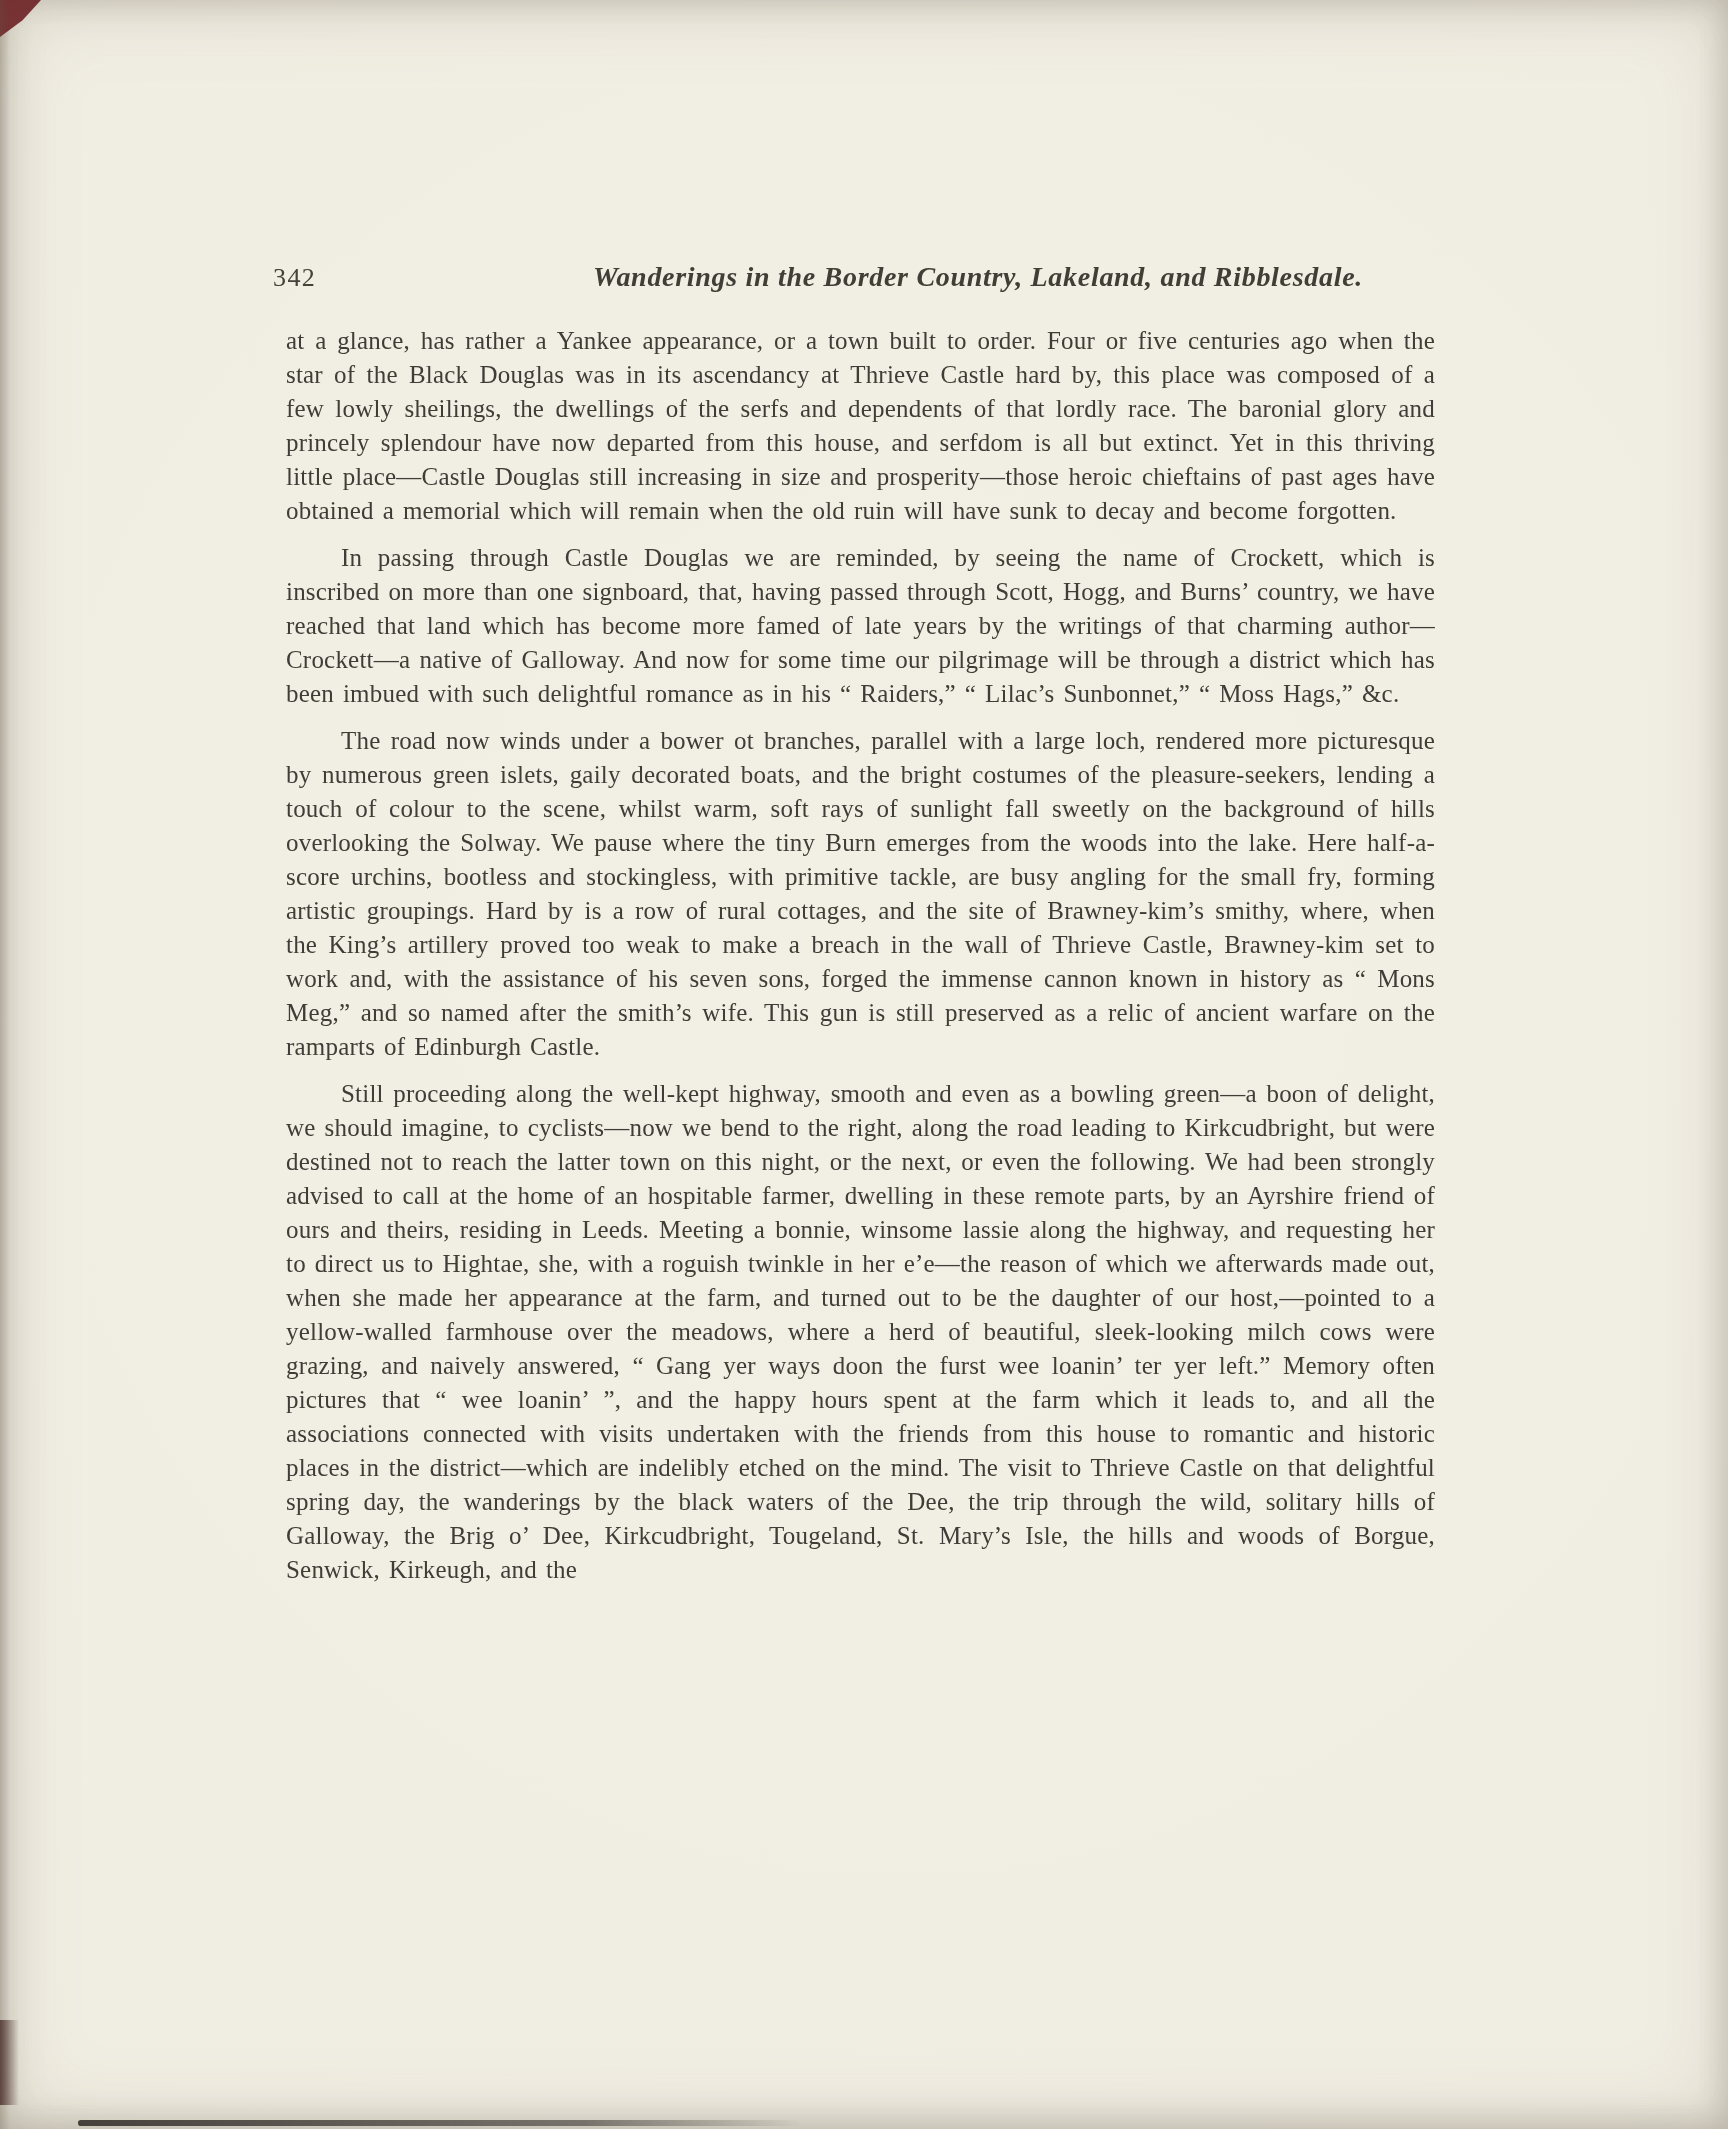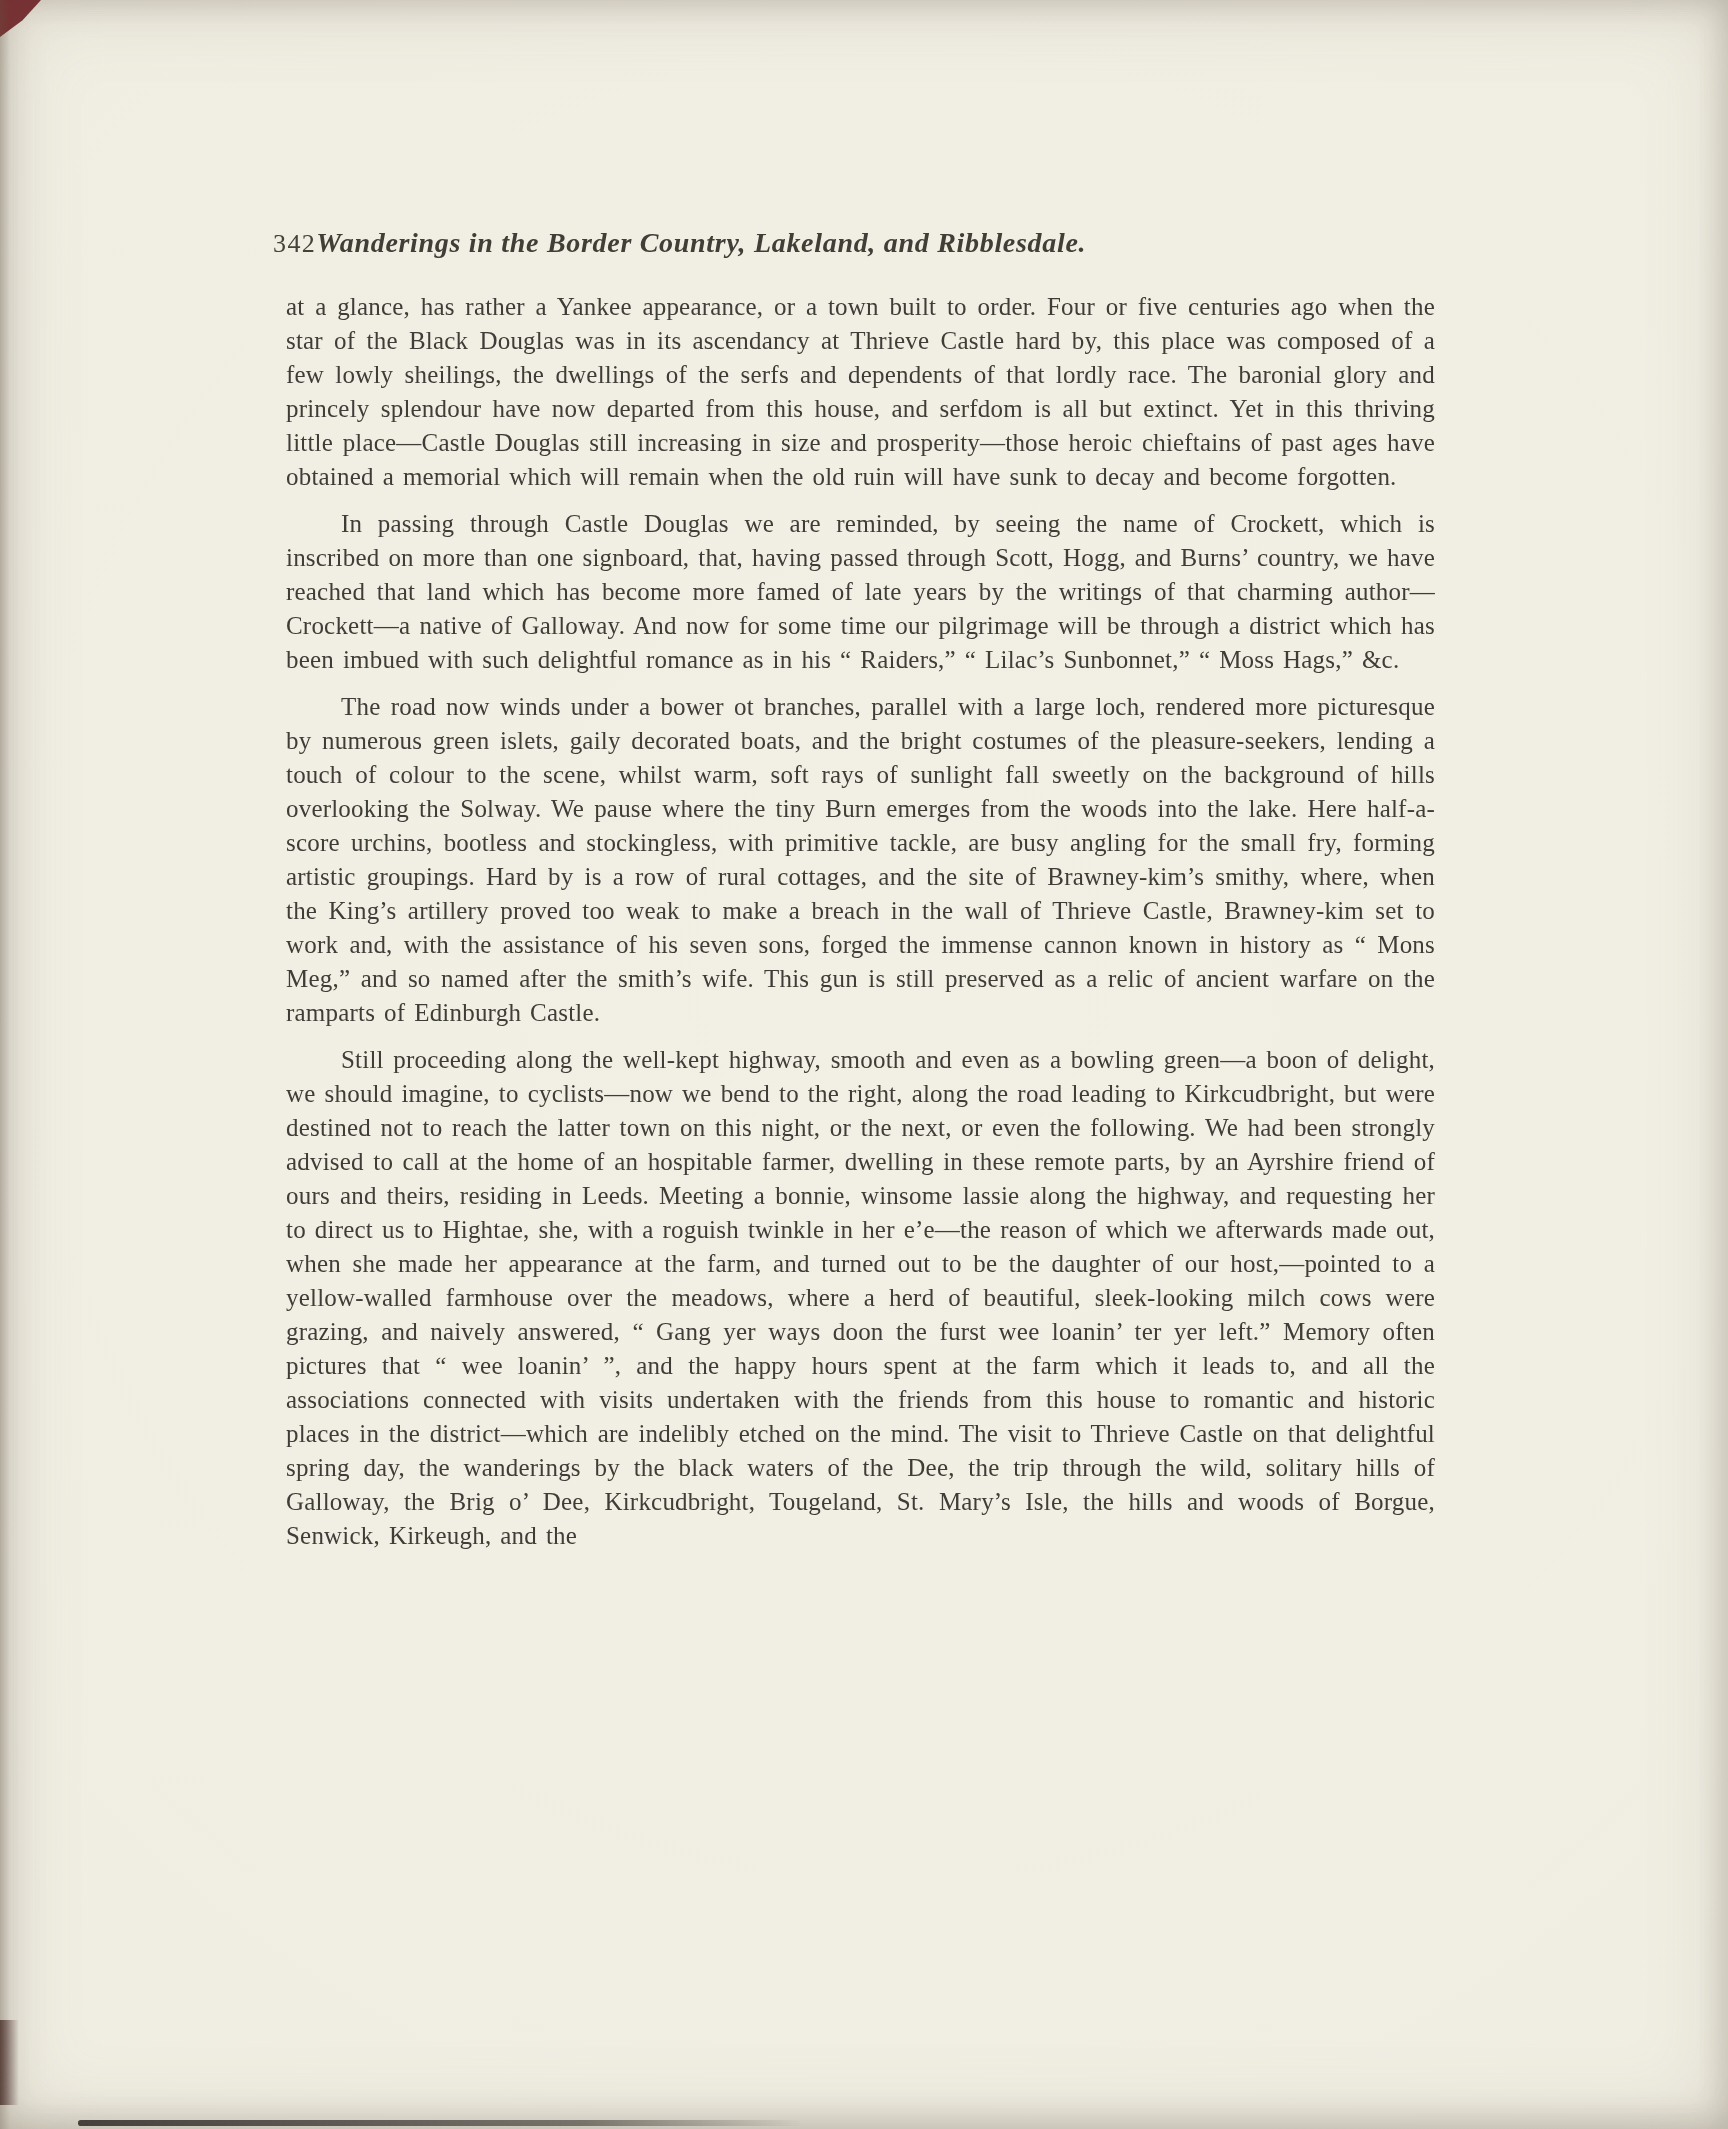--- a/index.html
+++ b/index.html
@@ -51,44 +51,45 @@
   .edge-left-streak {
     position: absolute;
     top: 0; left: 0;
     width: 10px; height: 100%;
     background: linear-gradient(90deg, rgba(100,88,70,0.25), rgba(100,88,70,0));
   }
 
   .page-inner {
     position: absolute;
     left: 273px;
-    top: 227px;
+    top: 241px;
     width: 1175px;
     color: #3e3c36;
   }
   .page-header {
     display: flex;
     align-items: baseline;
     margin-bottom: 31px;
   }
   .page-number {
     font-size: 26px;
     letter-spacing: 1.4px;
     color: #45423b;
     flex: 0 0 auto;
   }
   .running-head {
     flex: 1 1 auto;
-    text-align: left;
+    text-align: right;
     font-style: italic;
     font-weight: bold;
     font-size: 28px;
     letter-spacing: 0.7px;
     color: #413e37;
     padding-right: 85px;
+    margin-top: 20px;
   }
   .body-text p {
     margin: 13px;
     font-size: 25px;
     line-height: 34px;
     text-align: justify;
     text-indent: 2.2em;
     letter-spacing: 0.2px;
     word-spacing: 2.5px;
     color: #3f3d37;

